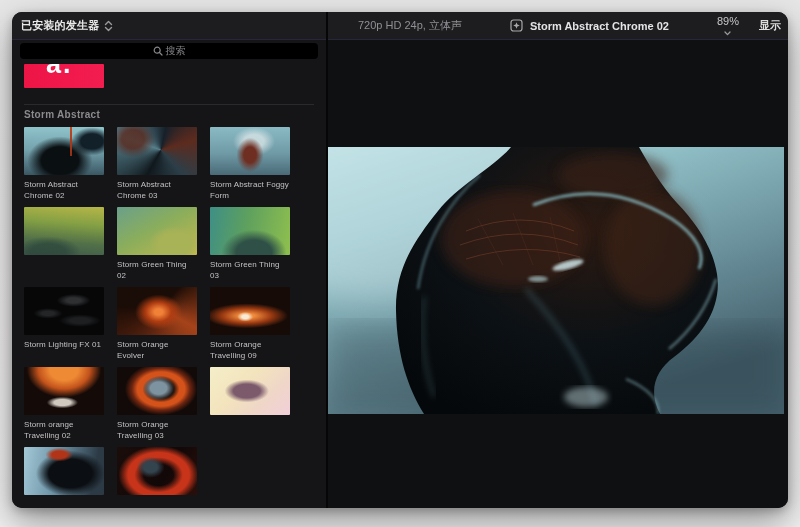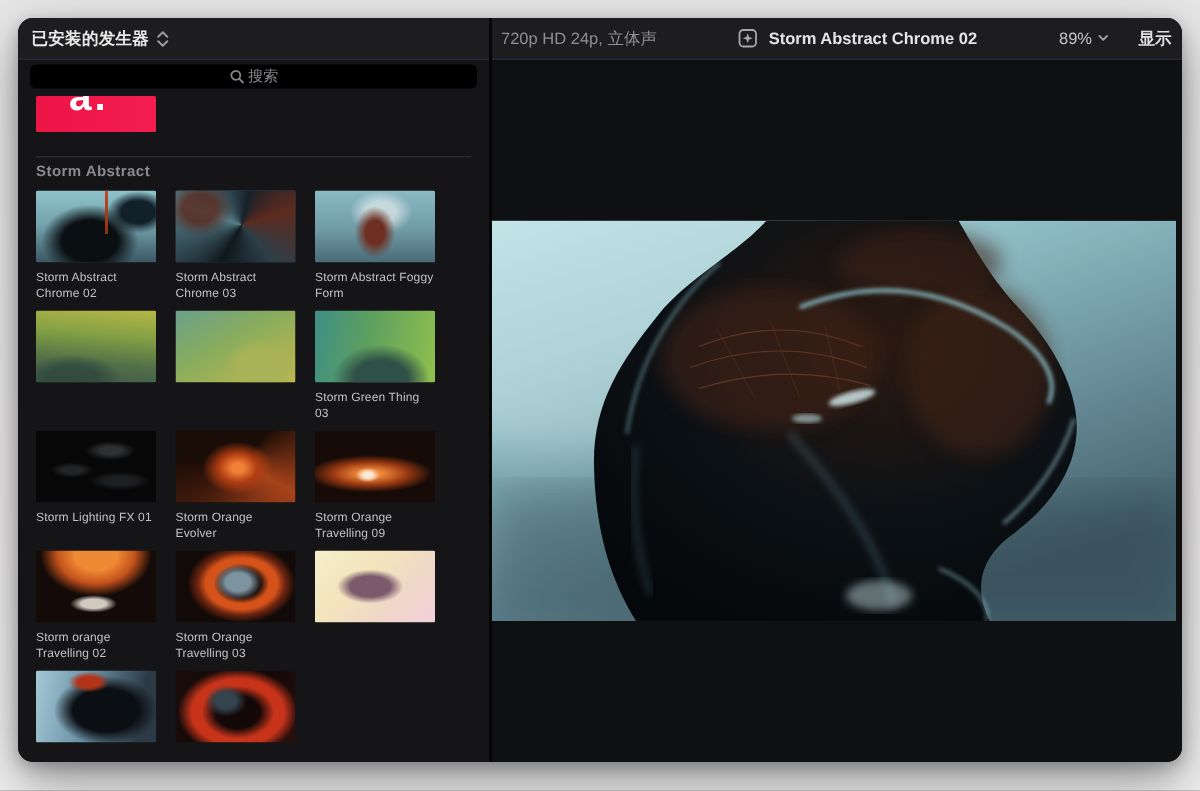--- a/index.html
+++ b/index.html
@@ -12,35 +12,36 @@
   .window {
     position:absolute; left:12px; top:12px; width:776px; height:496px;
     background:#0f1012; border-radius:10px; overflow:hidden;
     box-shadow:0 14px 34px rgba(0,0,0,.38), 0 3px 10px rgba(0,0,0,.22);
   }
   
   .titlebar {
     position:absolute; left:0; top:0; right:0; height:28px;
     background:#1d1d1f; display:flex; align-items:center;
     border-bottom:1px solid #26273d;
+    gap:24px;
   }
   .titlebar-left {
     width:316px; flex:0 0 316px; display:flex; align-items:center;
     padding-left:9px; height:100%;
   }
   .lib-title { color:#e8e8e8; font-size:11px; font-weight:bold; letter-spacing:.2px; }
   .updown { margin-left:5px; display:flex; align-items:center; }
   .titlebar-right {
     flex:1; display:flex; align-items:center; height:100%; padding:0 7px 0 6px;
   }
   .fmt-info { color:#8f8f94; font-size:11px; white-space:nowrap; }
   .clip-group { flex:1; display:flex; align-items:center; justify-content:center; gap:7px; min-width:0; }
   .gen-badge { flex:0 0 auto; display:flex; }
   .clip-title { color:#e4e4e6; font-size:11px; font-weight:bold; white-space:nowrap; }
-  .zoom-ctl { display:flex; align-items:center; gap:4px; margin-right:20px; cursor:default; }
+  .zoom-ctl { display:flex; align-items:center; gap:4px; margin-right:20px; cursor:default;flex-direction:column; }
   .zoom-val { color:#c6c6c9; font-size:11px; }
   .show-btn { color:#dededf; font-size:11px; font-weight:bold; }
   
   .v-divider { position:absolute; left:314px; top:0; bottom:0; width:2px; background:#060607; z-index:5; }
   
   .sidebar {
     position:absolute; left:0; top:28px; bottom:0; width:314px;
     background:#151517; overflow:hidden;
   }
   .search-row { height:22px; display:flex; align-items:center; padding:0 8px; }
@@ -204,20 +205,21 @@
         </div>
         <div class="cell">
           <div class="thumb" data-thumb="foggyform"></div>
           <div class="cell-label">Storm Abstract Foggy Form</div>
         </div>
         <div class="cell">
           <div class="thumb" data-thumb="green01"></div>
         </div>
         <div class="cell">
           <div class="thumb" data-thumb="green02"></div>
+          <div class="cell-label">Storm Green Thing 02</div>
         </div>
         <div class="cell">
           <div class="thumb" data-thumb="green03"></div>
           <div class="cell-label">Storm Green Thing 03</div>
         </div>
         <div class="cell">
           <div class="thumb" data-thumb="lightingfx01"></div>
           <div class="cell-label">Storm Lighting FX 01</div>
         </div>
         <div class="cell">

